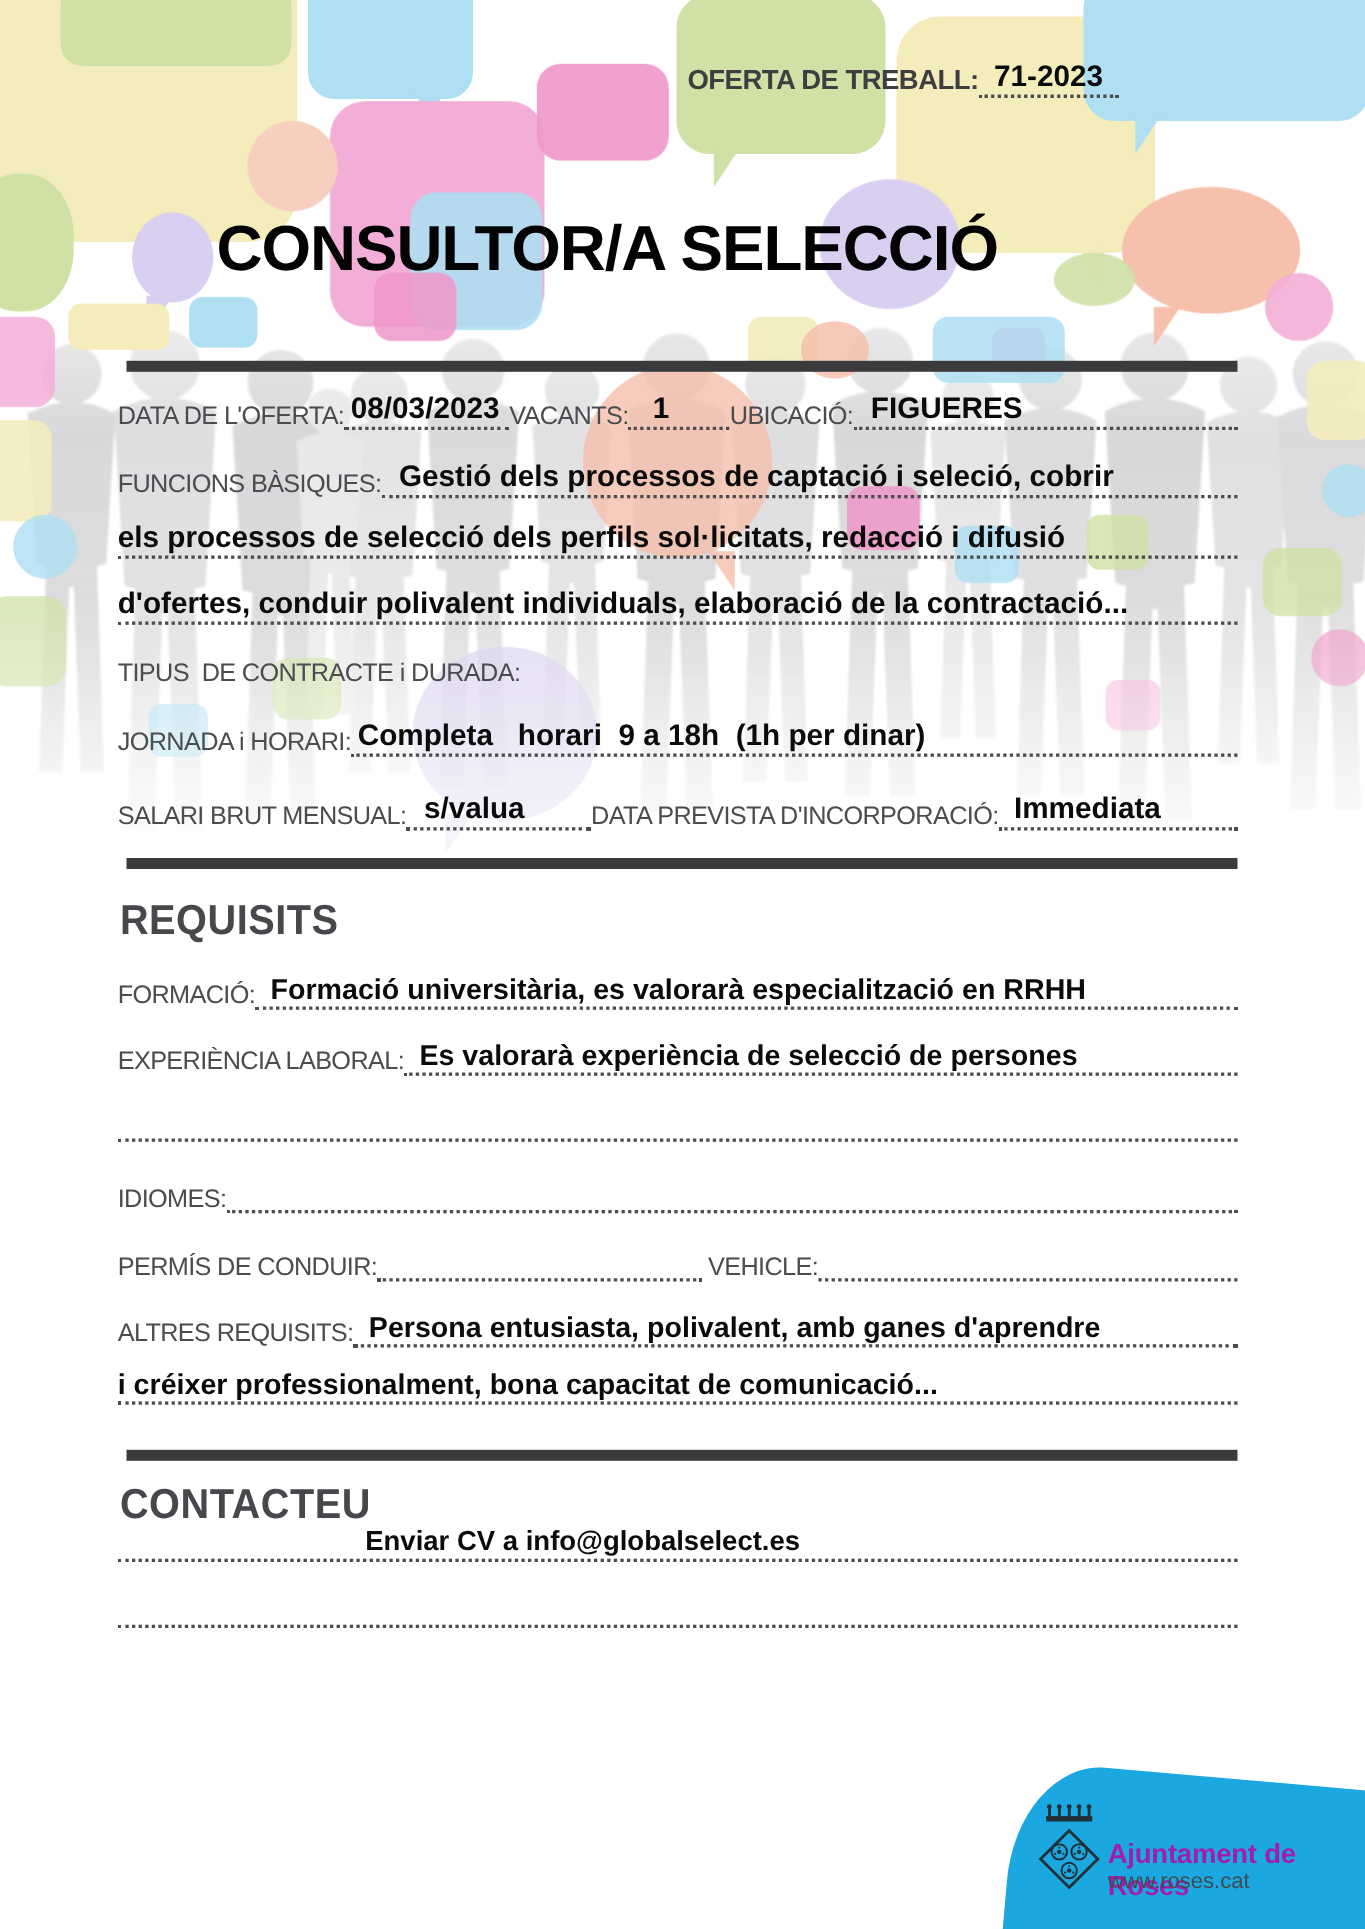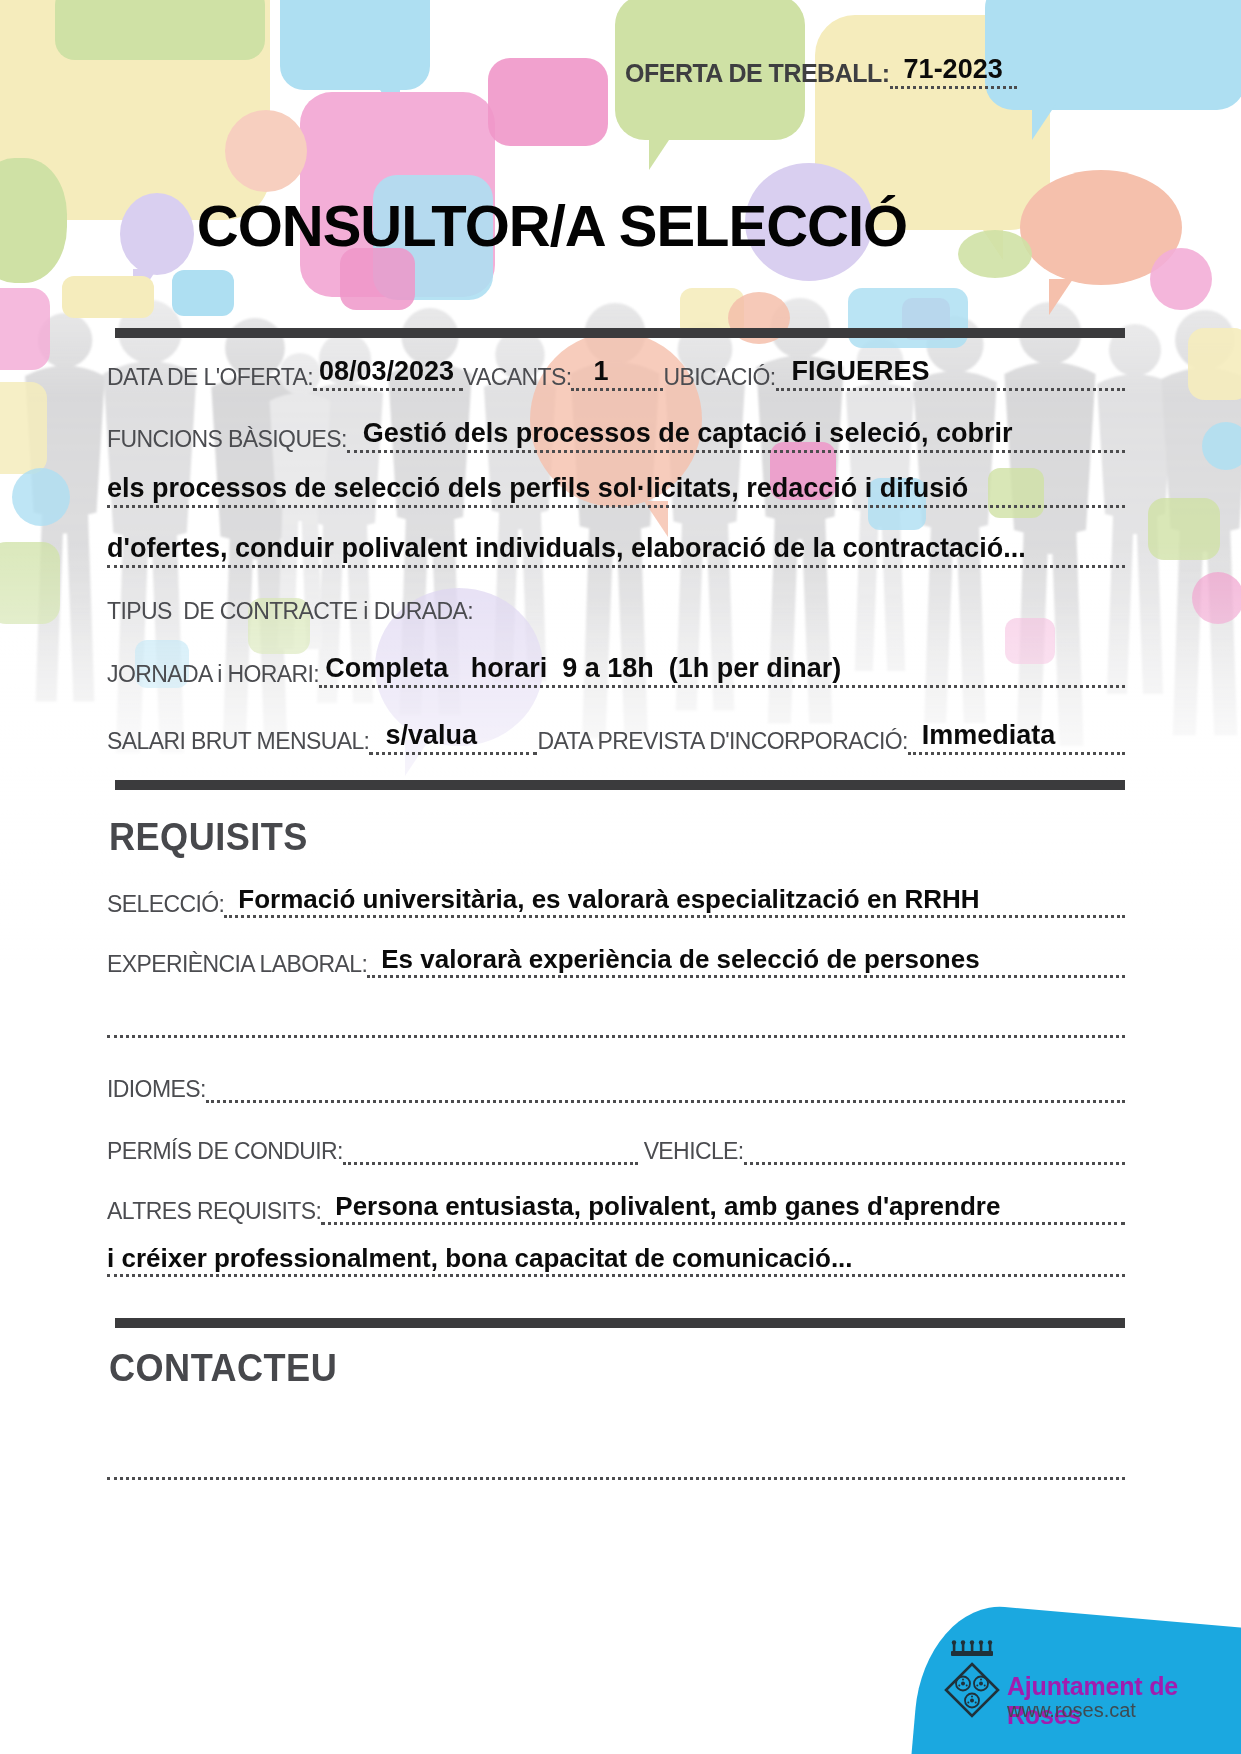--- a/index.html
+++ b/index.html
@@ -242,21 +242,21 @@
       <span class="fill">
         <span class="val" style="left:14px;">Immediata</span>
       </span>
     </div>
 
     <div class="bar" style="top:755px;"></div>
 
     <div class="sechead" style="top:793px;">REQUISITS</div>
 
     <div class="row" style="top:863px;">
-      <span class="lbl">SELECCIÓ:</span>
+      <span class="lbl">FORMACIÓ:</span>
       <span class="fill">
         <span class="val sm" style="left:14px;">Formació universitària, es valorarà especialització en RRHH</span>
       </span>
     </div>
 
     <div class="row" style="top:923px;">
       <span class="lbl">EXPERIÈNCIA LABORAL:</span>
       <span class="fill">
         <span class="val sm" style="left:14px;">Es valorarà experiència de selecció de persones</span>
       </span>
@@ -293,20 +293,25 @@
       <span class="lbl">ALTRES REQUISITS:</span>
       <span class="fill">
         <span class="val sm" style="left:14px;">Persona entusiasta, polivalent, amb ganes d'aprendre</span>
       </span>
     </div>
 
     <div class="bar" style="top:1293px;"></div>
 
     <div class="sechead" style="top:1324px;">CONTACTEU</div>
 
+    <div class="row" style="top:1365px;">
+      <span class="fill">
+        <span class="val" style="left:225px;font-size:25px;">Enviar CV a info@globalselect.es</span>
+      </span>
+    </div>
     <div class="row" style="top:1425px;">
       <span class="fill"></span>
     </div>
 
   </div>
 
   <div class="flag"></div>
   <svg class="crest" width="60" height="84" viewBox="0 0 60 84">
     <g fill="#20313a">
       <circle cx="12" cy="2.5" r="2.2"></circle>

